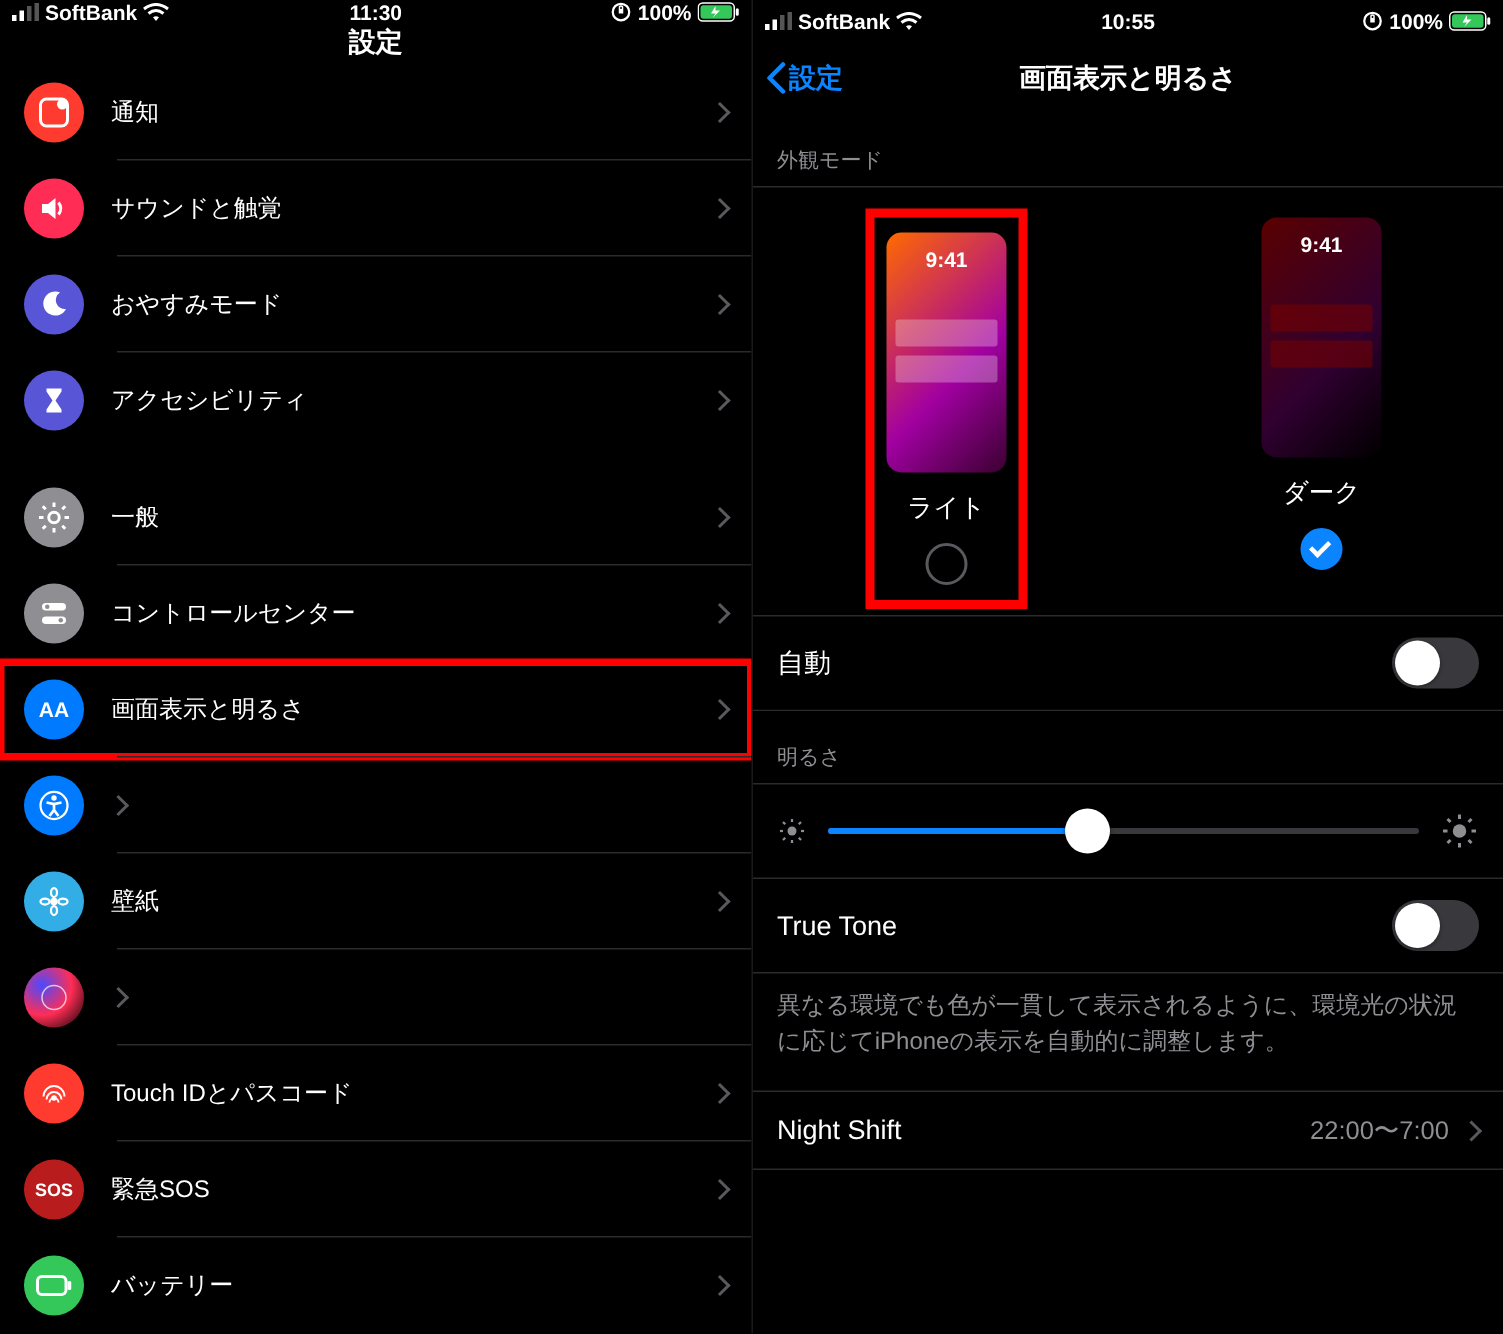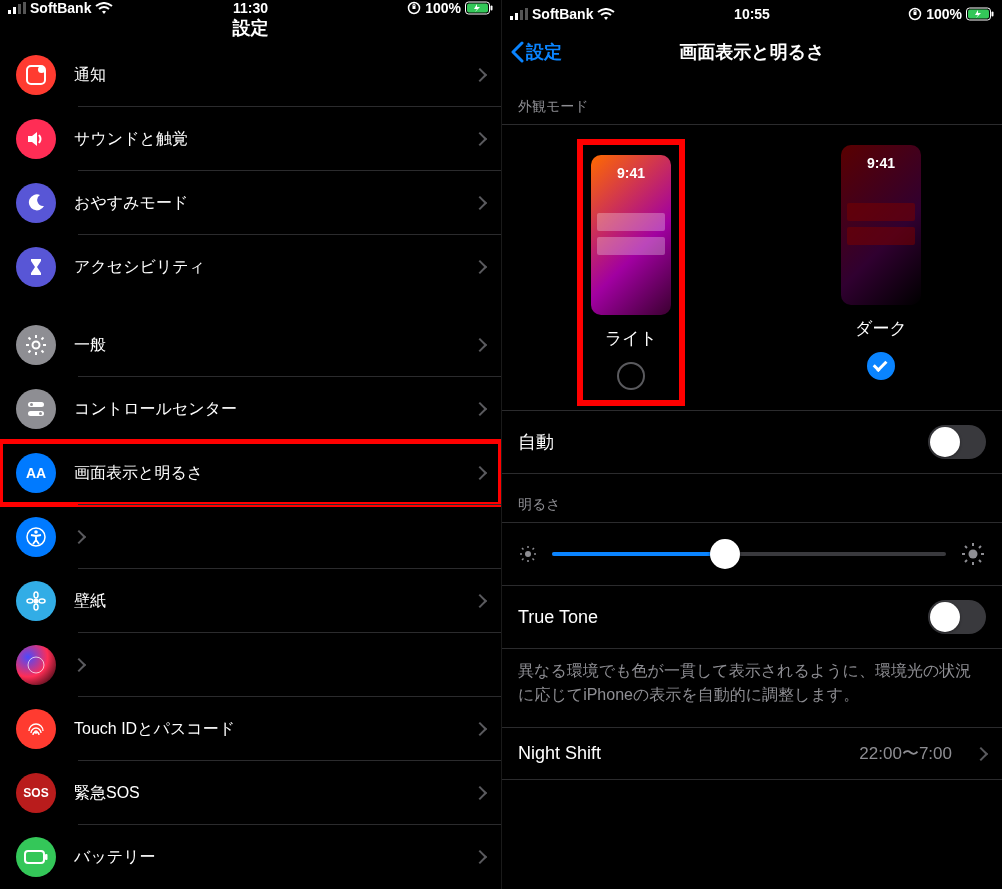--- a/index.html
+++ b/index.html
@@ -368,19 +368,19 @@
   <div class="cell" style="border-top:none;">
     <span>True Tone</span>
     <div class="toggle">
         <div class="knob"></div>
       </div>
   </div>
   <div class="footer-note">異なる環境でも色が一貫して表示されるように、環境光の状況に応じてiPhoneの表示を自動的に調整します。</div>
 
   <div class="cell">
     <span>Night Shift</span>
-    <div style="display:flex;align-items:center;gap:14px;">
+    <div style="display:flex;align-items:center;gap:0;">
       <span class="sub">22:00〜7:00</span>
       <div class="chev"></div>
     </div>
   </div>
   <div class="divider-space"></div>
 </div>
 
 </body></html>

